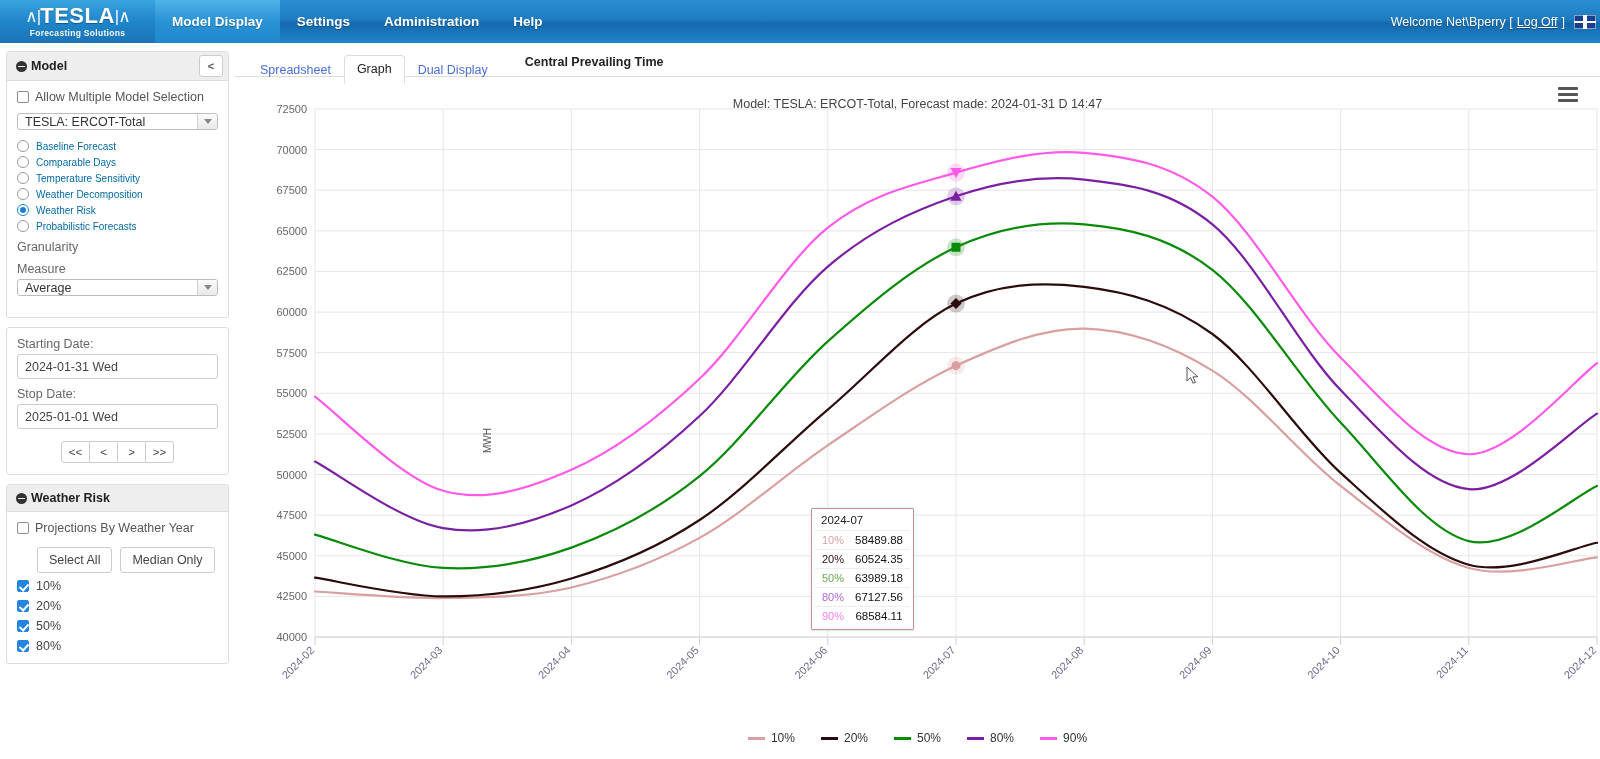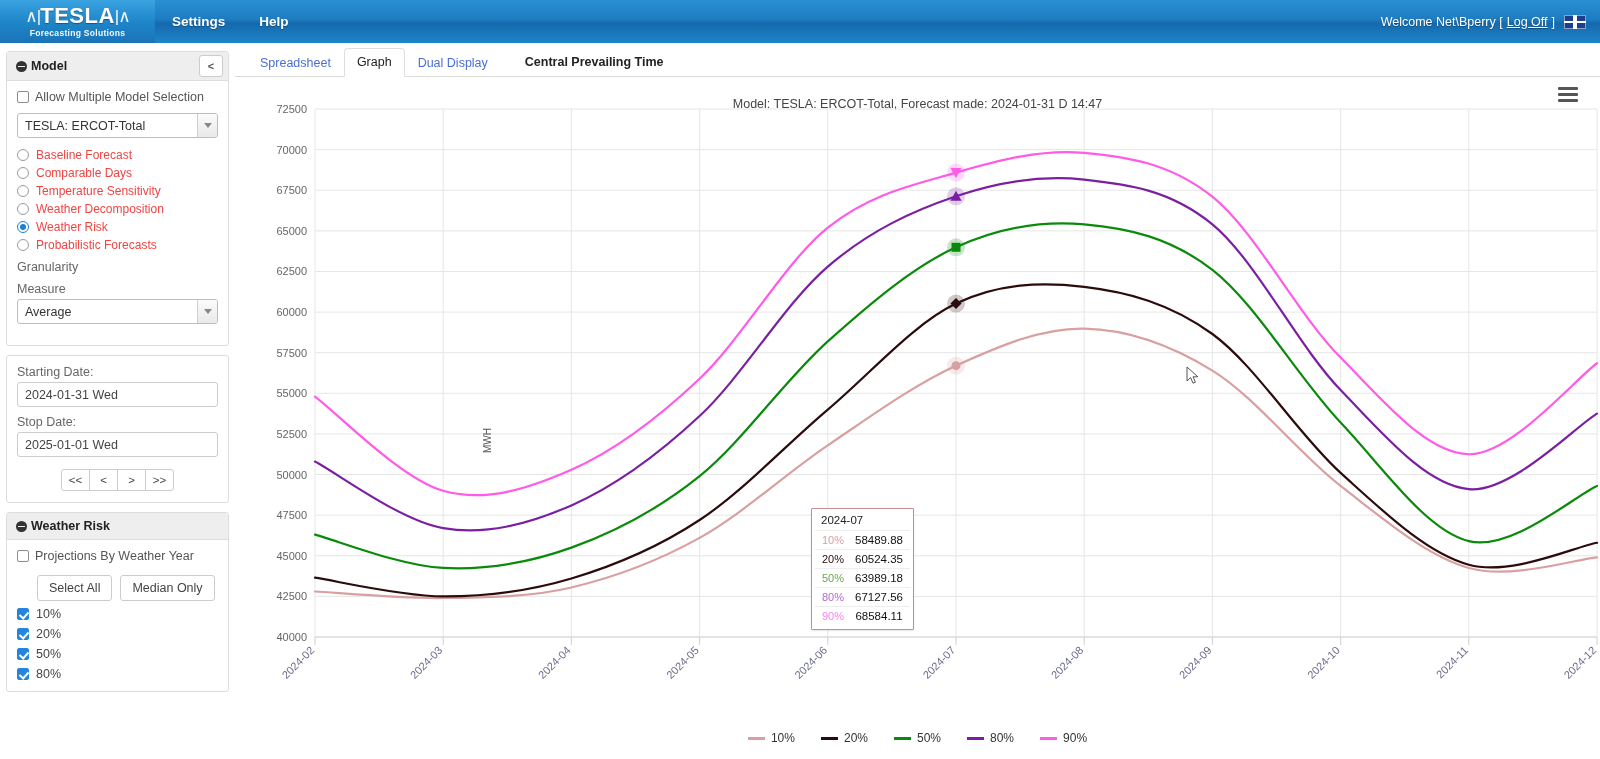--- a/index.html
+++ b/index.html
@@ -36,21 +36,21 @@
   .navitem {
     display:flex; align-items:center; padding:0 17px;
     font-size:13.5px; font-weight:bold; color:#fff; cursor:pointer;
     text-shadow:0 1px 1px rgba(0,0,0,.3);
   }
   .navitem.active {
     background:linear-gradient(to bottom,#4fb3e8 0%,#2a93d6 50%,#1f88cd 100%);
   }
   #welcome {
     margin-left:auto; display:flex; align-items:center;
-    padding-right:14px; font-size:12.5px;
+    padding-right:4px; font-size:12.5px;
     text-shadow:0 1px 1px rgba(0,0,0,.3);
   }
   #welcome a { color:#fff; text-decoration:underline; }
   #flag {
     width:22px; height:14px; margin-left:9px;
     background:
       linear-gradient(to bottom, transparent 41%, #fff 41%, #fff 59%, transparent 59%),
       linear-gradient(to right, transparent 41%, #fff 41%, #fff 59%, transparent 59%),
       linear-gradient(to bottom, transparent 44%, #d8232a 44%, #d8232a 56%, transparent 56%),
       linear-gradient(to right, transparent 45%, #d8232a 45%, #d8232a 55%, transparent 55%),
@@ -91,21 +91,21 @@
     border-radius:2px; flex:none;
   }
   .chkbox.checked { background:#2485e0; border-color:#2485e0; position:relative; }
   .chkbox.checked::after {
     content:""; position:absolute; left:3px; top:0.5px; width:4px; height:7px;
     border:solid #fff; border-width:0 2px 2px 0; transform:rotate(42deg);
   }
   .chklabel { font-size:12.5px; color:#555; }
 
   .select {
-    position:relative; width:100%; height:25px; border:1px solid #bdbdbd;
+    position:relative; width:100%; height:17px; border:1px solid #bdbdbd;
     border-radius:3px; background:#fff; display:flex; align-items:center;
     padding:0 26px 0 7px; font-size:12.5px; color:#333; margin-bottom:10px; cursor:pointer;
   }
   .select.focused { border:1px solid #333; }
   .select .arrowbox {
     position:absolute; right:0; top:0; bottom:0; width:20px;
     background:linear-gradient(to bottom,#fbfbfb,#e9e9e9);
     border-left:1px solid #cfcfcf; border-radius:0 2px 2px 0;
     display:flex; align-items:center; justify-content:center;
   }
@@ -114,21 +114,21 @@
   .radiorow { display:flex; align-items:center; gap:7px; margin-bottom:4px; }
   .radio {
     width:12px; height:12px; border-radius:50%; border:1px solid #9a9a9a;
     background:#fff; flex:none;
   }
   .radio.sel { border:1px solid #1b7fd4; position:relative; }
   .radio.sel::after {
     content:""; position:absolute; left:2px; top:2px; width:6px; height:6px;
     border-radius:50%; background:#1b7fd4;
   }
-  .radiolabel { font-size:12px; color:#ef4444; }
+  .radiolabel { font-size:10px; color:#0369a1; }
 
   .fieldlabel { font-size:12.5px; color:#666; margin:8px 0 3px 0; }
 
   #btnrow { display:flex; align-items:center; gap:4px; margin-top:12px; padding-left:20px; }
   .btn-refresh {
     background:#3a9ae0; color:#fff; border:1px solid #3a9ae0; border-radius:4px;
     font-size:12.5px; padding:5px 12px; cursor:pointer;
   }
   .icon-btn {
     width:24px; height:24px; border:1px solid #ccc; border-radius:3px; background:#fff;
@@ -157,21 +157,21 @@
   .pctlabel { font-size:12.5px; color:#444; }
 
   
   #main { flex:1; position:relative; }
   #tabbar {
     display:flex; align-items:flex-end; height:34px;
     border-bottom:1px solid #ddd; padding-left:12px; gap:0;
   }
   .tab {
     padding:6px 12px 7px 12px; font-size:12.5px; color:#4a6fd4; cursor:pointer;
-    border:1px solid transparent; border-bottom:none; position:relative; top:1px;
+    border:1px solid transparent; border-bottom:none; position:relative; top:8px;
   }
   .tab.active {
     color:#222; font-weight:normal; background:#fff;
     border:1px solid #ddd; border-bottom:1px solid #fff; border-radius:4px 4px 0 0;
   }
   #cpt { font-size:12.5px; font-weight:bold; color:#222; padding:6px 0 7px 24px; }
 
   #chartarea { position:relative; width:1365px; height:682px; }
   #chart-title {
     position:absolute; left:0; right:0; top:20px; text-align:center;
@@ -215,21 +215,23 @@
 <div id="topbar">
   <div id="brand">
     <div class="logo-row">
       <span class="wave">∧|</span>
       <span class="word">TESLA</span>
       <span class="wave">|∧</span>
     </div>
     <div class="tag">Forecasting Solutions</div>
   </div>
 
+  <div class="navitem active">Model Display</div>
   <div class="navitem">Settings</div>
+  <div class="navitem">Administration</div>
   <div class="navitem">Help</div>
 
   <div id="welcome">
     <span>Welcome Net\Bperry [</span>
     <a href="#" style="margin:0 4px">Log Off</a>
     <span>]</span>
     <span id="flag"></span>
   </div>
 </div>
 

